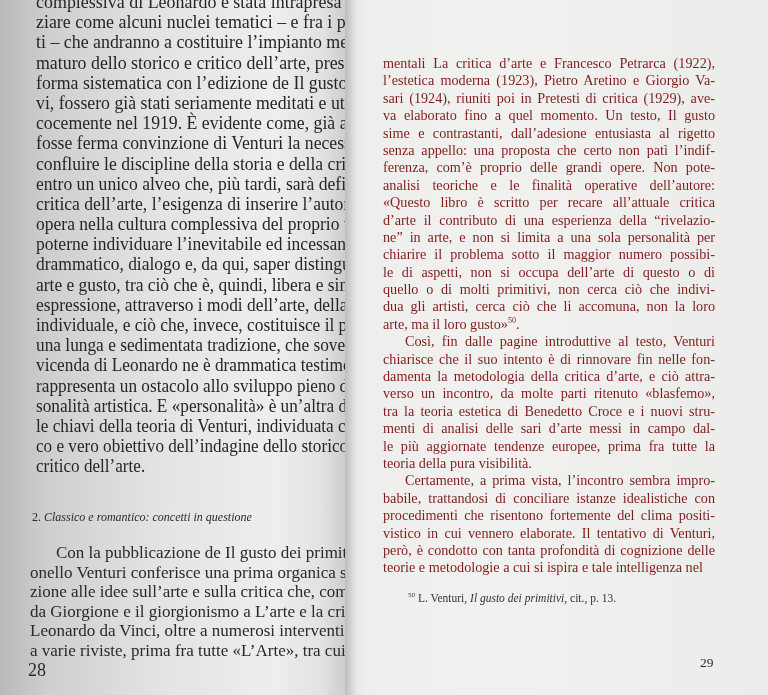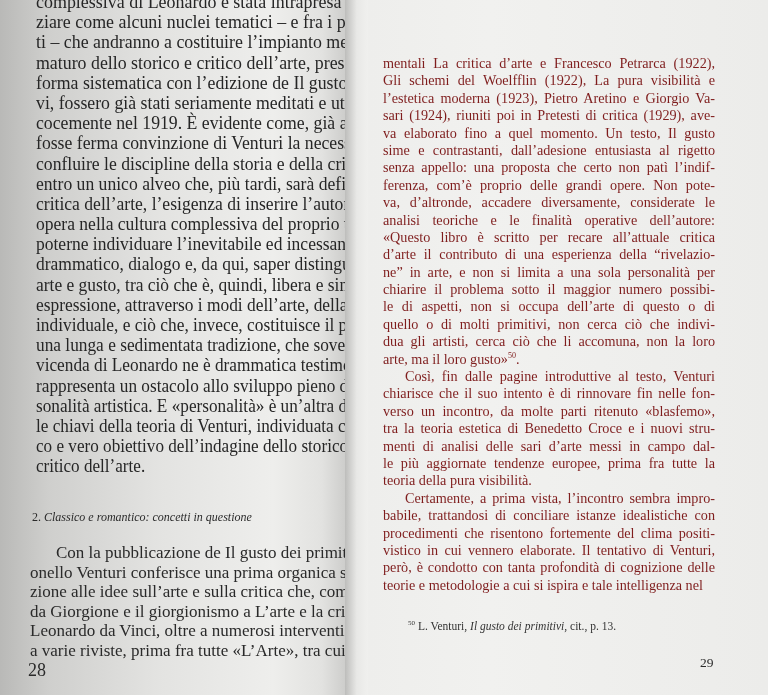--- a/index.html
+++ b/index.html
@@ -48,21 +48,21 @@
 
   .right-text {
     position: absolute; left: 383px; top: 55px; width: 332px;
     font-size: 14.2px; line-height: 17.4px; color: #7f1d1d;
     text-align: justify;
   }
   .right-text .line { white-space: nowrap; height: 17.4px; text-align-last: justify; }
   .right-text .line.last { text-align-last: left; }
   .right-text .line.indent { padding-left: 22px; }
   .footnote {
-    position: absolute; left: 408px; top: 620px; font-size: 11.5px; white-space: nowrap; color: #333;
+    position: absolute; left: 408px; top: 592px; font-size: 11.5px; white-space: nowrap; color: #333;
   }
   .footnote sup { font-size: 7px; }
   .page-num-right { position: absolute; left: 700px; top: 655px; font-size: 13.5px; }
   i { font-style: italic; }
   sup { font-size: 8px; vertical-align: super; line-height: 0; }
 </style>
 </head>
 <body>
 
 <div class="spread">
@@ -106,41 +106,40 @@
         <div class="line last">a varie riviste, prima fra tutte «L’Arte», tra cui i fon</div>
       </div>
     <div class="page-num-left">28</div>
   </div>
   <div class="gutter"></div>
   <div class="page-right"></div>
 
   <div class="right-text">
     <div id="rp1">
         <div class="line">mentali La critica d’arte e Francesco Petrarca (1922),</div>
-        <div class="line">Gli schemi del Woelfflin (1922), La pura visibilità e</div>
         <div class="line">l’estetica moderna (1923), Pietro Aretino e Giorgio Va-</div>
         <div class="line">sari (1924), riuniti poi in Pretesti di critica (1929), ave-</div>
         <div class="line">va elaborato fino a quel momento. Un testo, Il gusto</div>
         <div class="line">sime e contrastanti, dall’adesione entusiasta al rigetto</div>
         <div class="line">senza appello: una proposta che certo non patì l’indif-</div>
         <div class="line">ferenza, com’è proprio delle grandi opere. Non pote-</div>
-        <div class="line">va, d’altronde, accadere diversamente, considerate le</div>
         <div class="line">analisi teoriche e le finalità operative dell’autore:</div>
         <div class="line">«Questo libro è scritto per recare all’attuale critica</div>
         <div class="line">d’arte il contributo di una esperienza della “rivelazio-</div>
         <div class="line">ne” in arte, e non si limita a una sola personalità per</div>
         <div class="line">chiarire il problema sotto il maggior numero possibi-</div>
         <div class="line">le di aspetti, non si occupa dell’arte di questo o di</div>
         <div class="line">quello o di molti primitivi, non cerca ciò che indivi-</div>
         <div class="line">dua gli artisti, cerca ciò che li accomuna, non la loro</div>
         <div class="line last">arte, ma il loro gusto»<sup>50</sup>.</div>
       </div>
     <div id="rp2">
         <div class="line indent">Così, fin dalle pagine introduttive al testo, Venturi</div>
         <div class="line">chiarisce che il suo intento è di rinnovare fin nelle fon-</div>
+        <div class="line">damenta la metodologia della critica d’arte, e ciò attra-</div>
         <div class="line">verso un incontro, da molte parti ritenuto «blasfemo»,</div>
         <div class="line">tra la teoria estetica di Benedetto Croce e i nuovi stru-</div>
         <div class="line">menti di analisi delle sari d’arte messi in campo dal-</div>
         <div class="line">le più aggiornate tendenze europee, prima fra tutte la</div>
         <div class="line last">teoria della pura visibilità.</div>
       </div>
     <div id="rp3">
         <div class="line indent">Certamente, a prima vista, l’incontro sembra impro-</div>
         <div class="line">babile, trattandosi di conciliare istanze idealistiche con</div>
         <div class="line">procedimenti che risentono fortemente del clima positi-</div>

